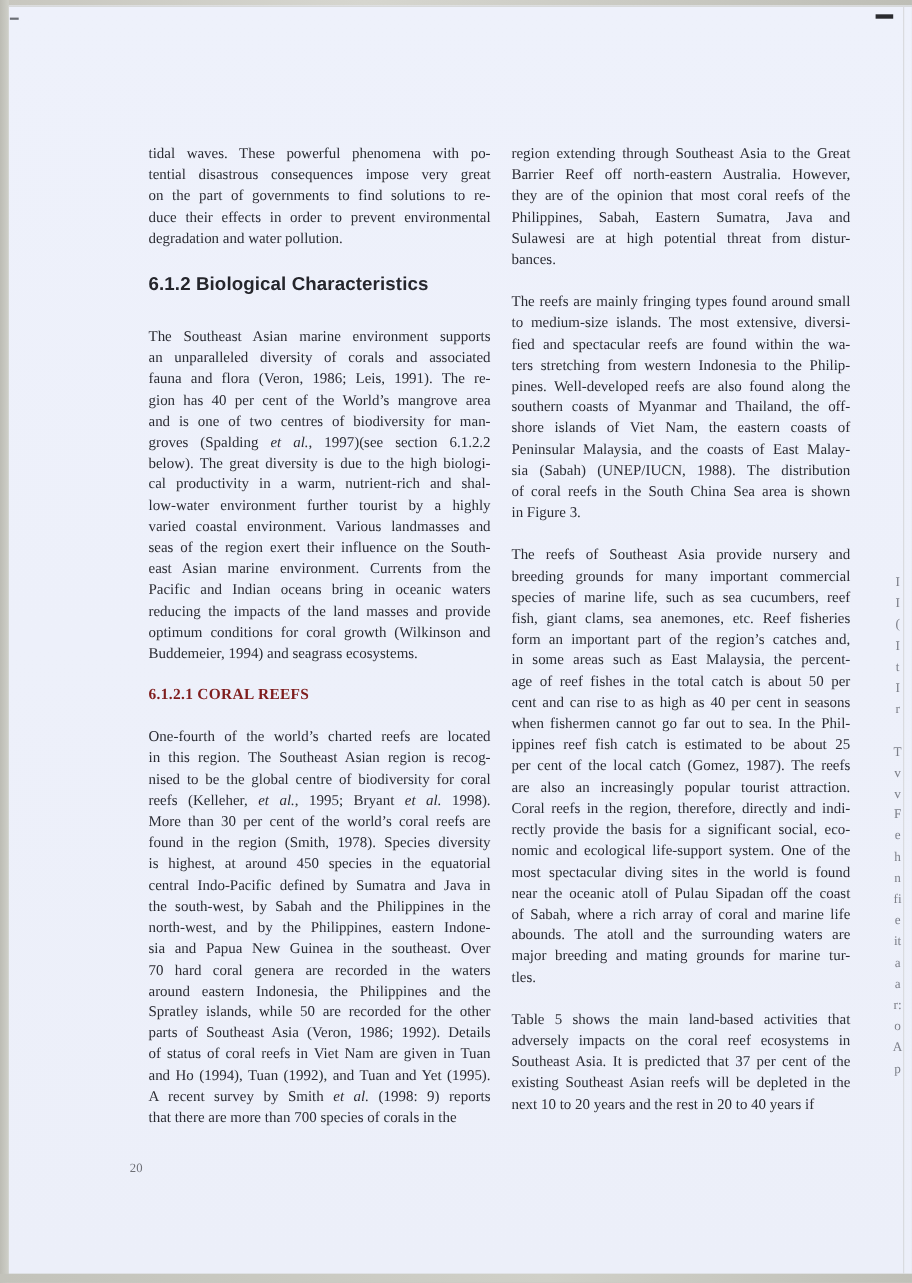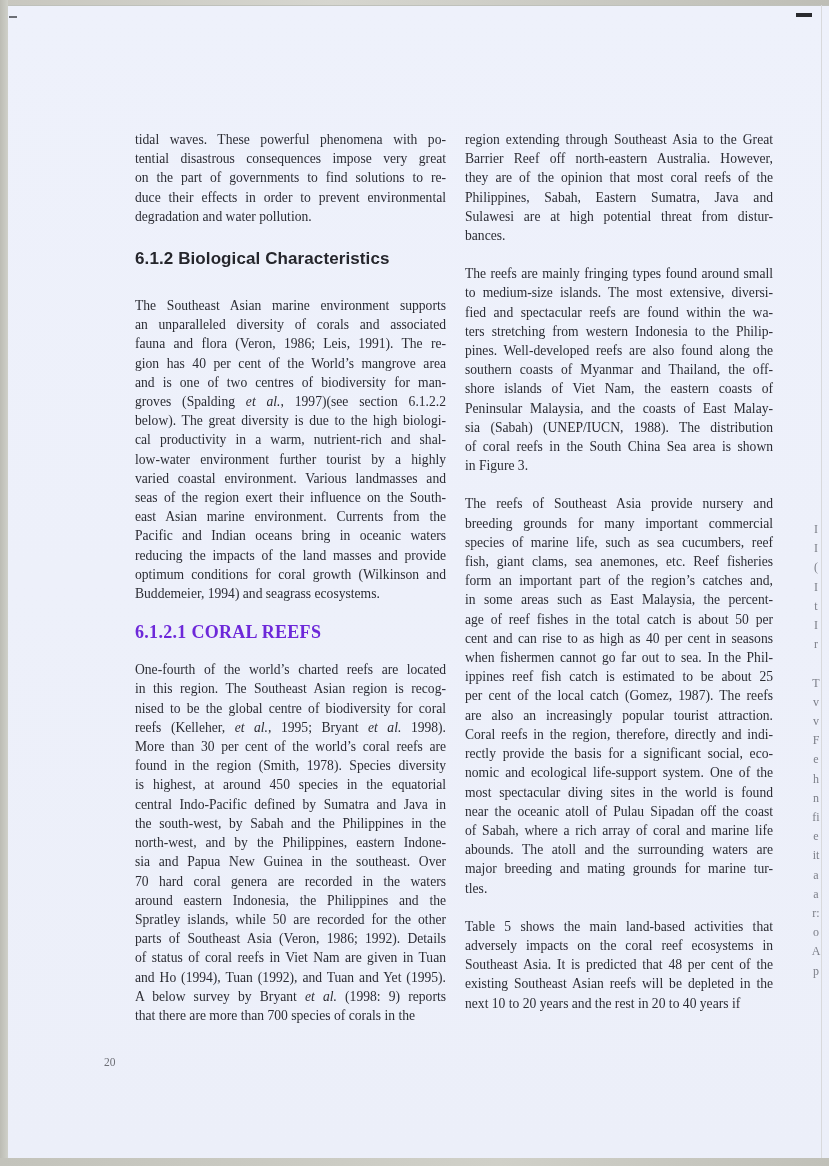--- a/index.html
+++ b/index.html
@@ -48,25 +48,25 @@
     .col p { margin: 0; }
     .line { display: block; white-space: nowrap; text-align-last: justify; text-align: justify; }
     .line.last { text-align-last: left; }
     h2.sec {
       font-family: "Liberation Sans", "DejaVu Sans", sans-serif;
       font-weight: bold; font-size: 17px; line-height: 22px; color: #25262c;
       margin: 0; padding: 0; letter-spacing: 0.1px;
     }
     h3.sub {
       font-family: "Liberation Serif", "DejaVu Serif", serif;
-      font-weight: bold; font-size: 18px; line-height: 20px; color: #6d28d9;
+      font-weight: bold; font-size: 14px; line-height: 20px; color: #7f1d1d;
       margin: 0; letter-spacing: 0.3px;
     }
     .page-num {
-      position: absolute; left: 104px; top: 1056px;
+      position: absolute; left: 118px; top: 1056px;
       font-family: "Liberation Serif", serif; font-size: 11.5px; color: #6d6f76;
     }
     .bleed {
       position: absolute; left: 808px; top: 520px; width: 16px;
       font-family: "Liberation Serif", serif; font-size: 12px; color: #7c7f88;
       line-height: 19.2px; text-align: center;
     }
     .bleed span { display: block; }
     em { font-style: italic; }
   </style>
@@ -124,21 +124,21 @@
       <span class="line">central Indo-Pacific defined by Sumatra and Java in</span>
       <span class="line">the south-west, by Sabah and the Philippines in the</span>
       <span class="line">north-west, and by the Philippines, eastern Indone-</span>
       <span class="line">sia and Papua New Guinea in the southeast. Over</span>
       <span class="line">70 hard coral genera are recorded in the waters</span>
       <span class="line">around eastern Indonesia, the Philippines and the</span>
       <span class="line">Spratley islands, while 50 are recorded for the other</span>
       <span class="line">parts of Southeast Asia (Veron, 1986; 1992). Details</span>
       <span class="line">of status of coral reefs in Viet Nam are given in Tuan</span>
       <span class="line">and Ho (1994), Tuan (1992), and Tuan and Yet (1995).</span>
-      <span class="line"><span>A below survey by Bryant </span><em>et al.</em><span> (1998: 9) reports</span></span>
+      <span class="line"><span>A recent survey by Smith </span><em>et al.</em><span> (1998: 9) reports</span></span>
       <span class="line last">that there are more than 700 species of corals in the</span>
     </p>
 </div>
 
 <div class="col right">
   <p>
       <span class="line">region extending through Southeast Asia to the Great</span>
       <span class="line">Barrier Reef off north-eastern Australia. However,</span>
       <span class="line">they are of the opinion that most coral reefs of the</span>
       <span class="line">Philippines, Sabah, Eastern Sumatra, Java and</span>
@@ -180,21 +180,21 @@
       <span class="line">near the oceanic atoll of Pulau Sipadan off the coast</span>
       <span class="line">of Sabah, where a rich array of coral and marine life</span>
       <span class="line">abounds. The atoll and the surrounding waters are</span>
       <span class="line">major breeding and mating grounds for marine tur-</span>
       <span class="line last">tles.</span>
     </p>
   <div style="height:19px"></div>
   <p>
       <span class="line">Table 5 shows the main land-based activities that</span>
       <span class="line">adversely impacts on the coral reef ecosystems in</span>
-      <span class="line">Southeast Asia. It is predicted that 48 per cent of the</span>
+      <span class="line">Southeast Asia. It is predicted that 37 per cent of the</span>
       <span class="line">existing Southeast Asian reefs will be depleted in the</span>
       <span class="line last">next 10 to 20 years and the rest in 20 to 40 years if</span>
     </p>
 </div>
 
 <div class="page-num">20</div>
 
 <div class="bleed">
     <span>I</span>
     <span>I</span>

